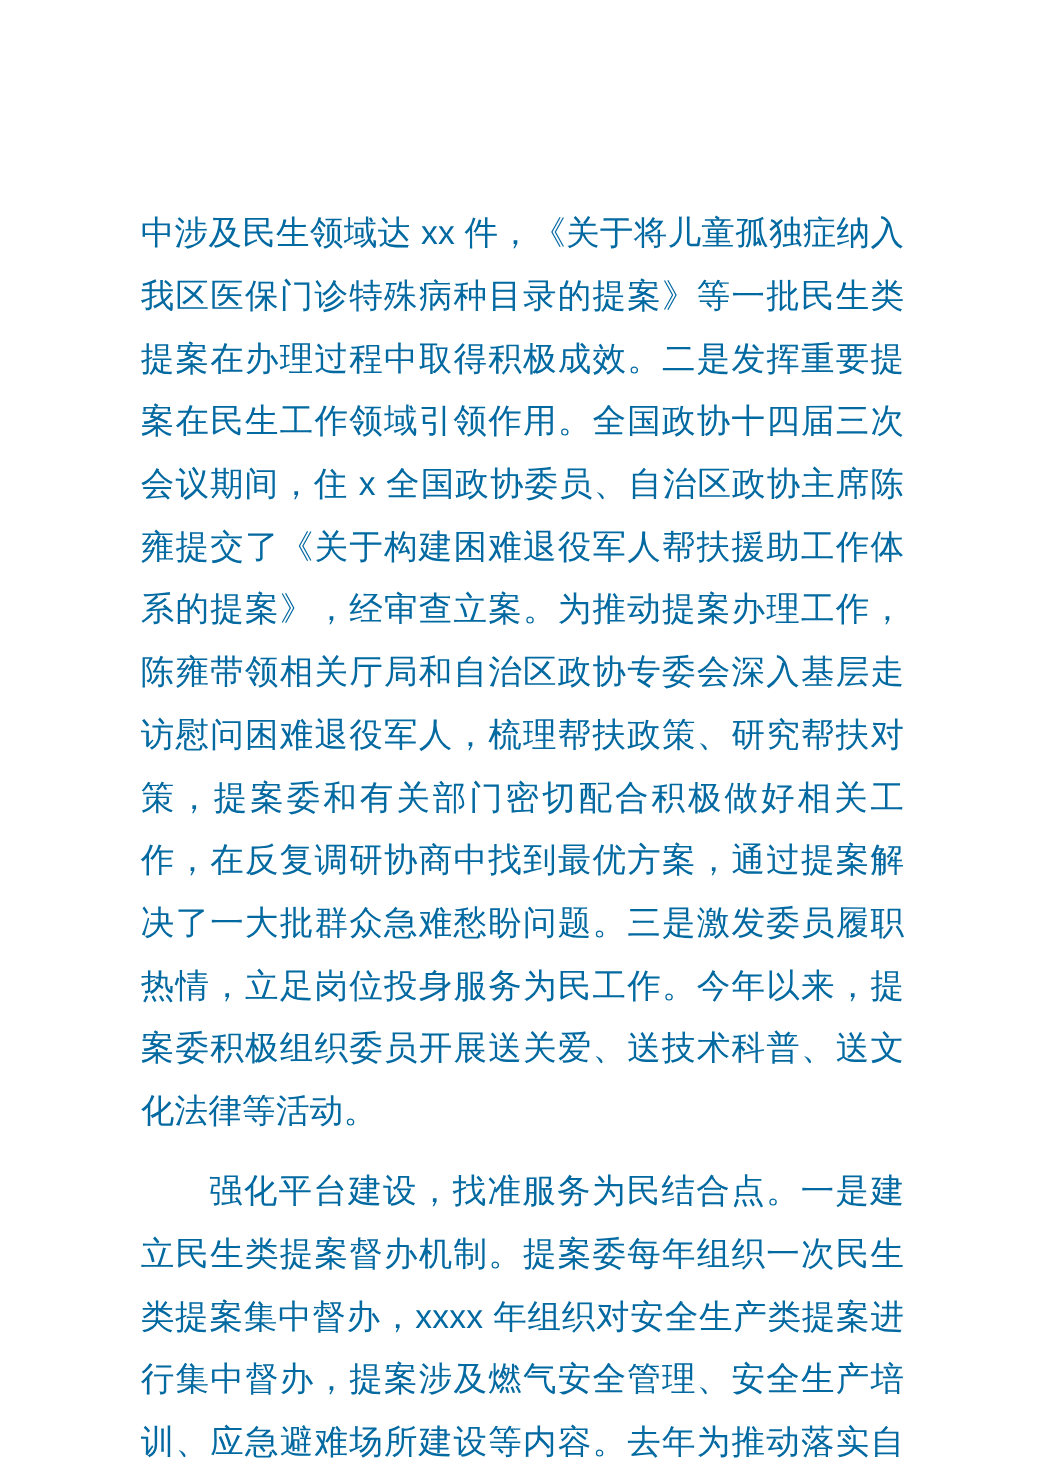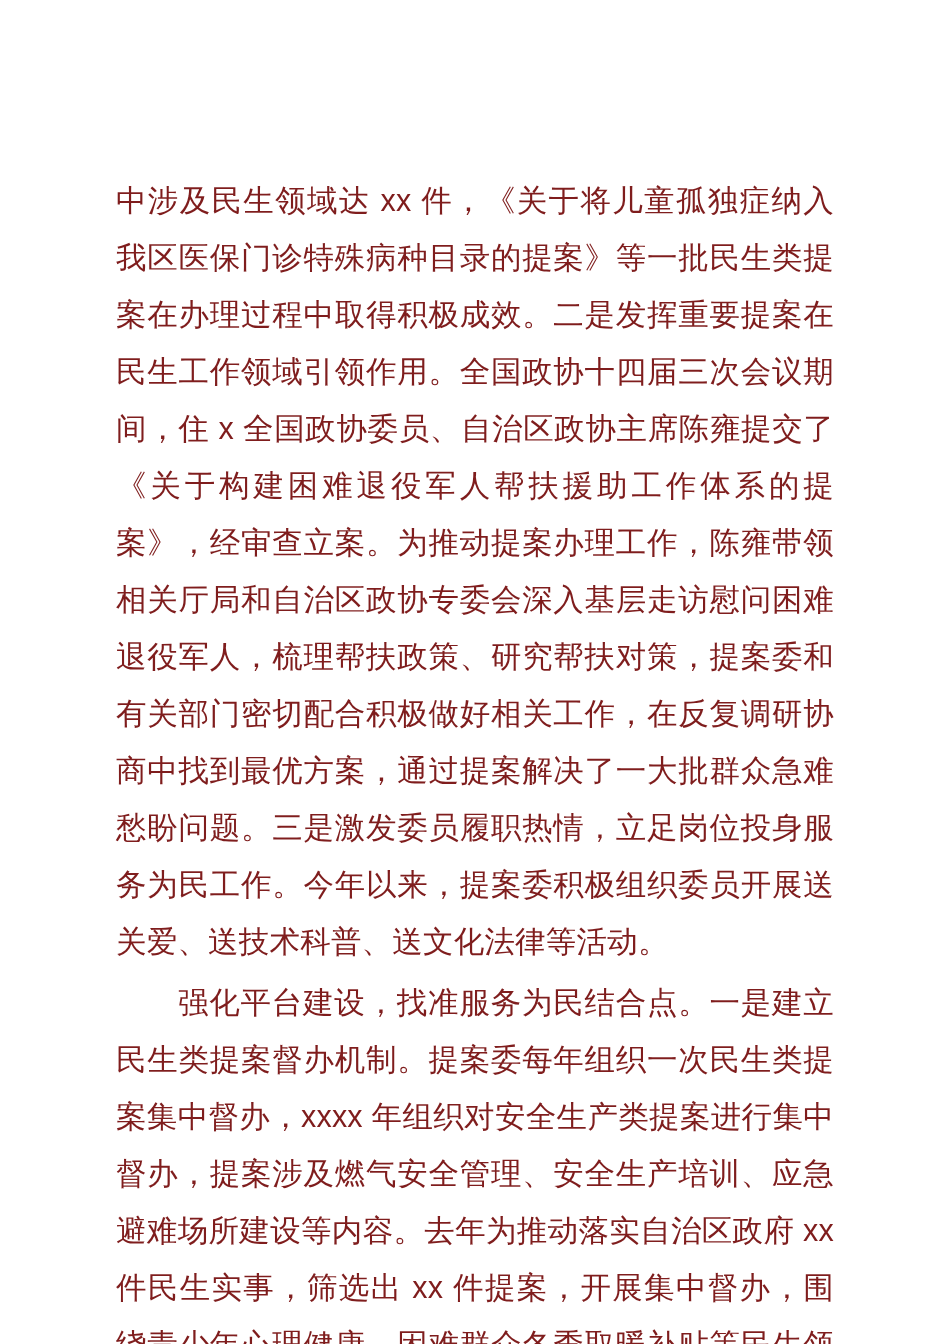--- a/index.html
+++ b/index.html
@@ -17,22 +17,22 @@
     width: 950px;
     height: 1344px;
     background: #ffffff;
     box-sizing: border-box;
     padding: 168px 112px 120px 112px;
   }
   .doc-body {
     width: 726px;
   }
   .para {
-    margin: 4px;
-    color: #7f1d1d;
+    margin: 16px;
+    color: #0369a1;
     font-family: "Liberation Sans", sans-serif;
     font-size: 30.5px;
     line-height: 57px;
     letter-spacing: 0.2px;
     text-align: justify;
     text-justify: inter-character;
     word-break: break-all;
     font-weight: 400;
   }
   .para + .para {

